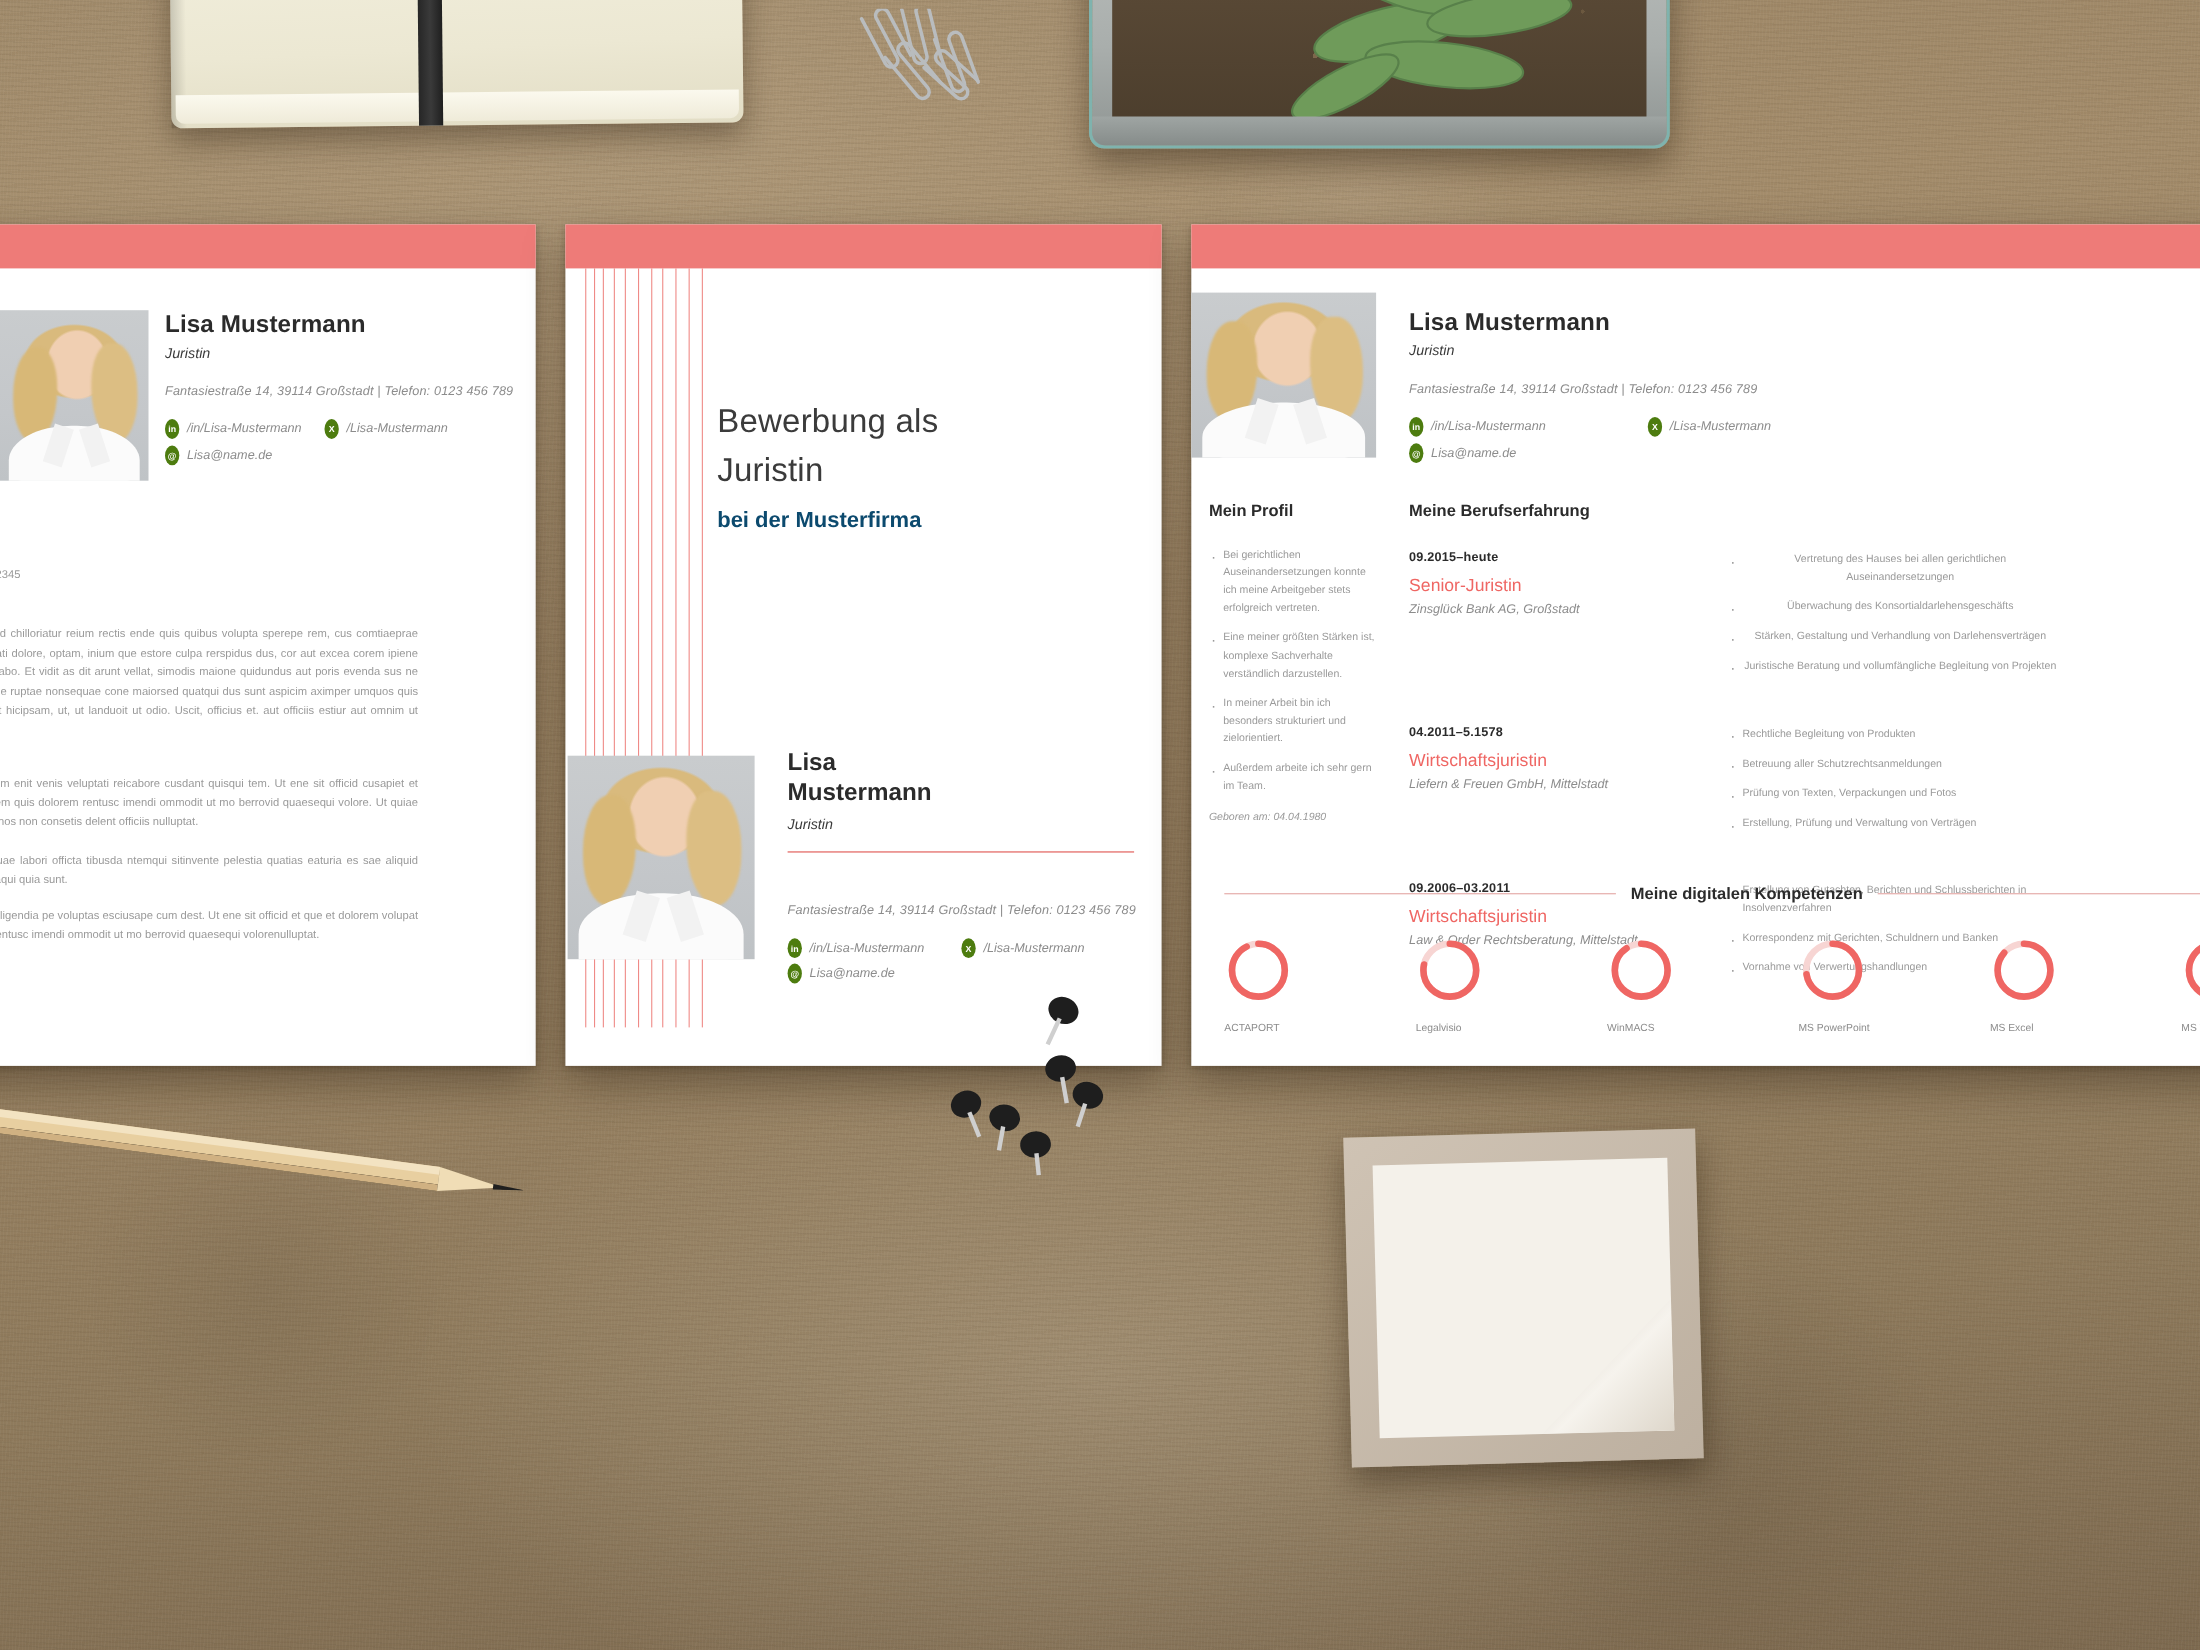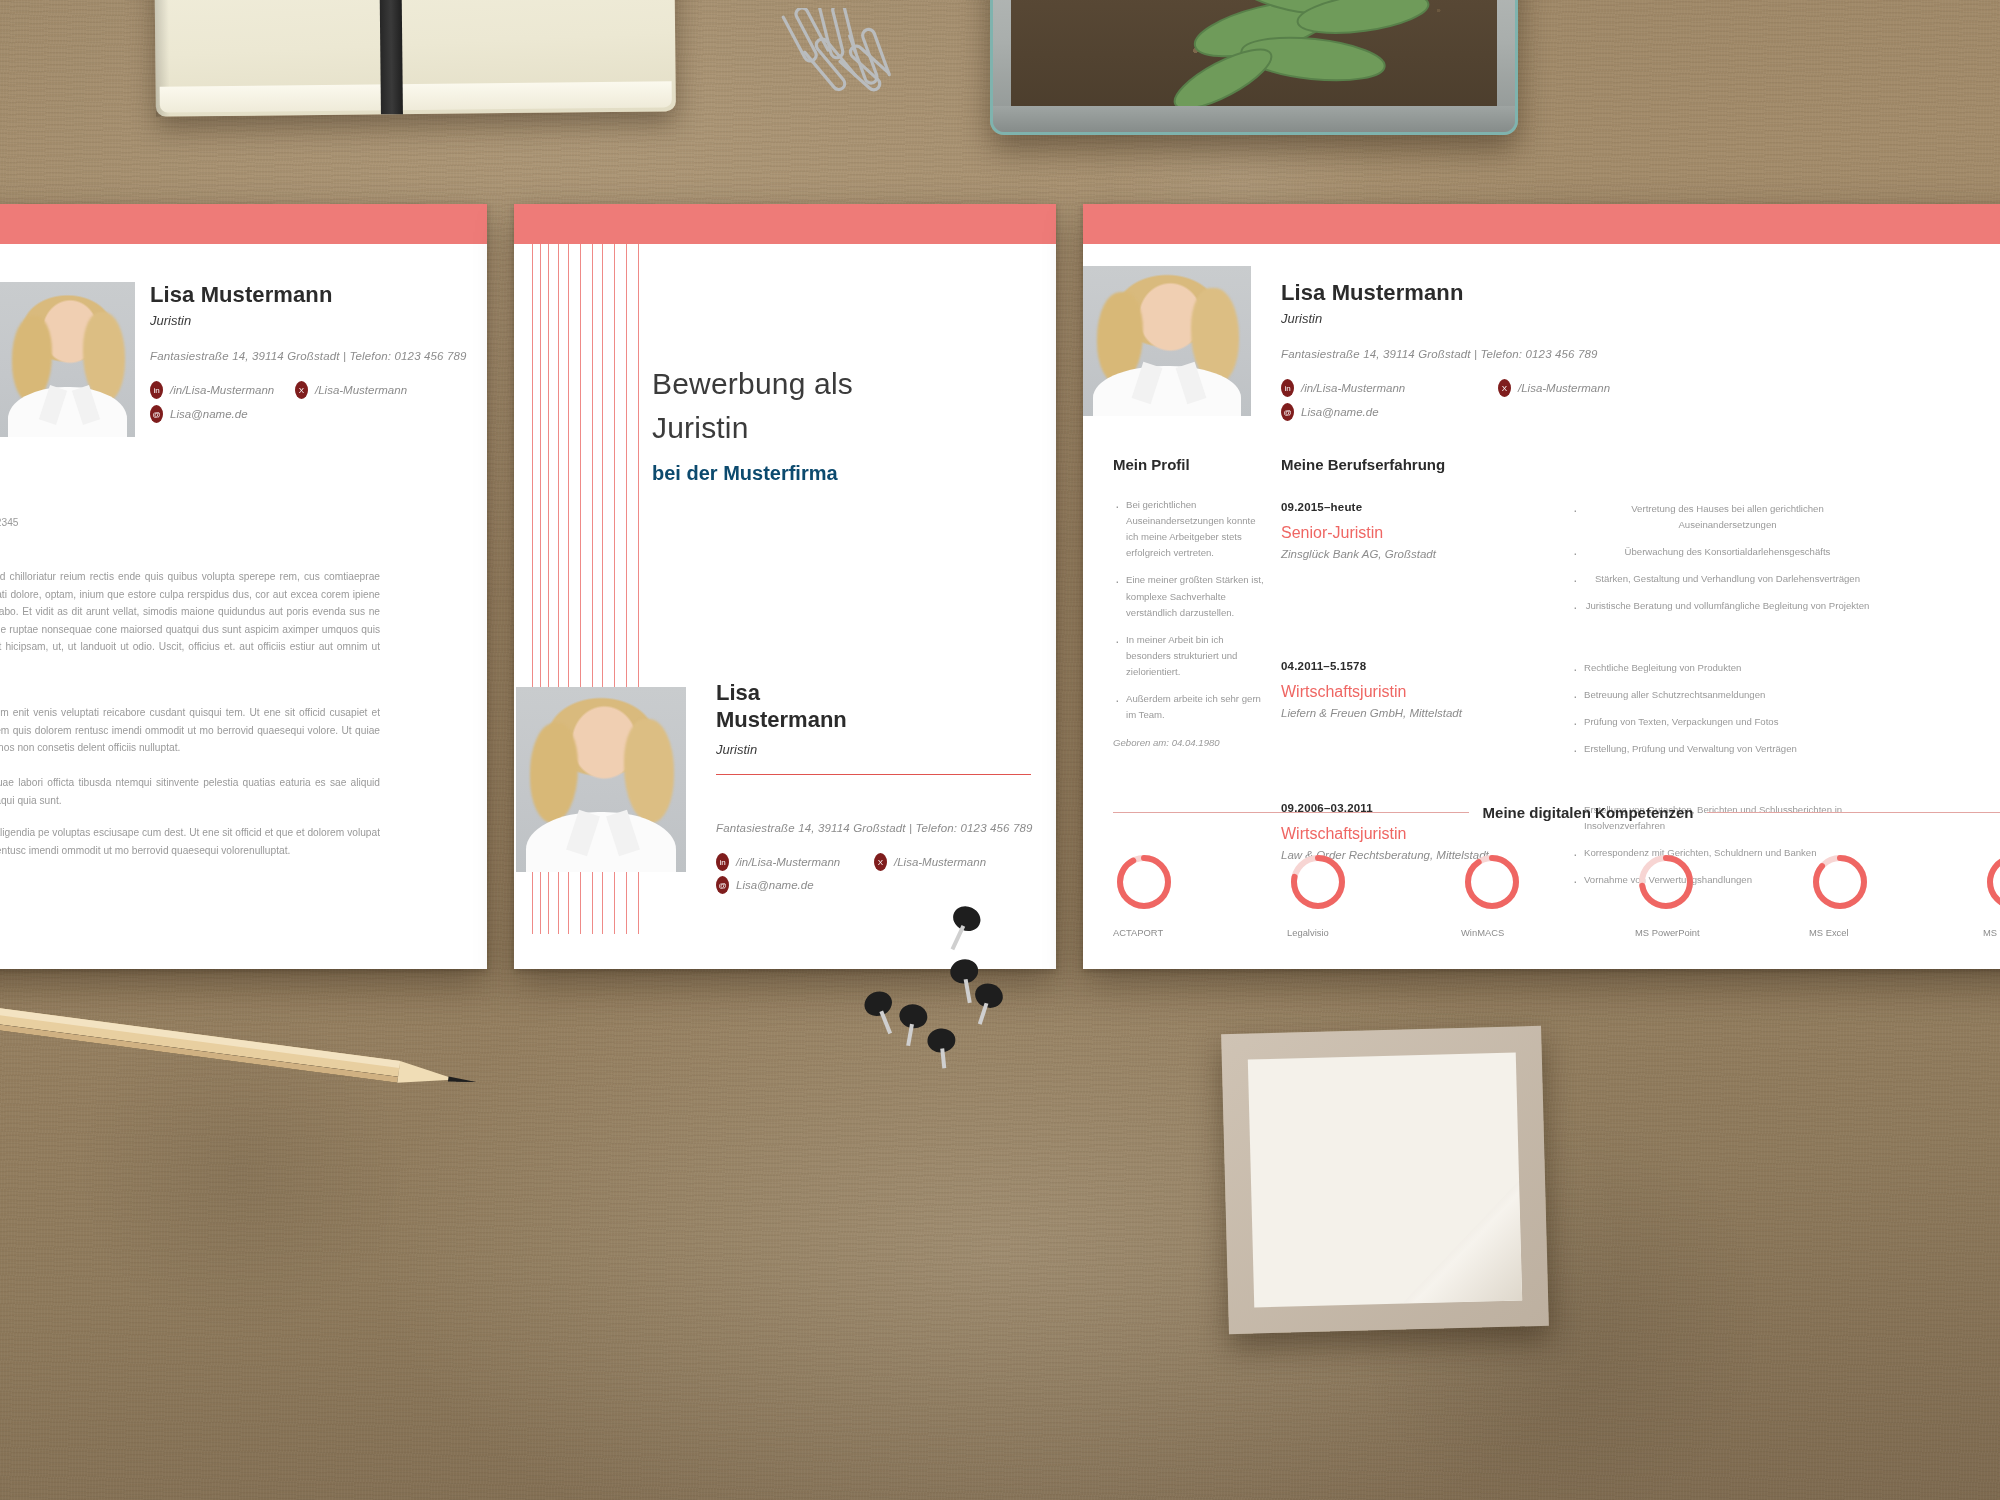--- a/index.html
+++ b/index.html
@@ -57,22 +57,22 @@
   #letter-photo .hair-r { position:absolute; right:10px; top:30px; width:42px; height:90px; border-radius:40% 50% 45% 55%; background:#dcbe83; filter:blur(1px); }
   #letter-photo .shirt  { position:absolute; left:8px; bottom:-16px; width:119px; height:66px; border-radius:48% 48% 0 0; background:#fbfbfb; }
   #letter-photo .collarL{ position:absolute; left:44px; bottom:14px; width:18px; height:36px; background:#f2f2f2; transform:rotate(18deg); }
   #letter-photo .collarR{ position:absolute; right:40px; bottom:14px; width:18px; height:36px; background:#f2f2f2; transform:rotate(-18deg); }
 
   .nm-name { font-size:22px; font-weight:700; color:#2b2b2b; letter-spacing:.1px; }
   .nm-role { font-size:13px; font-style:italic; color:#3a3a3a; margin-top:5px; }
 
   .contact-line { font-size:11.5px; color:#8c8c8c; letter-spacing:.15px; font-style:italic; }
   .social-row { display:flex; align-items:center; gap:7px; font-size:11.5px; color:#8c8c8c; font-style:italic; }
-  .sicon { width:13px; height:18px; border-radius:50%; background:#7f1d1d; color:#fff; font-size:8px;
-           display:flex; align-items:center; justify-content:center; font-weight:400; font-style:normal; flex:none; }
+  .sicon { width:13px; height:18px; border-radius:50%; background:#4d7c0f; color:#fff; font-size:8px;
+           display:flex; align-items:center; justify-content:center; font-weight:700; font-style:normal; flex:none; }
 
   .letter-body { position:absolute; font-size:10.2px; line-height:1.72; color:#9a9a9a; }
 
   
   #cover { left:514px; top:204px; width:542px; height:765px; }
   #cover .stripes { position:absolute; left:16px; top:40px; width:116px; height:690px; }
   #cover .stripes i { position:absolute; top:0; bottom:0; width:1.3px; background:#ef8a87; }
 
   #cover .title { position:absolute; left:138px; top:158px; width:380px;
                   font-size:30px; line-height:1.45; color:#3b3b3b; font-weight:400; letter-spacing:.2px; }
@@ -358,21 +358,21 @@
   </div>
   <div class="social-row" style="position:absolute;left:415px;top:175px;">
     <span class="sicon">X</span>
     <span>/Lisa-Mustermann</span>
   </div>
   <div class="social-row" style="position:absolute;left:198px;top:199px;">
     <span class="sicon">@</span>
     <span>Lisa@name.de</span>
   </div>
 
-  <div style="position:absolute;left:30px;top:252px;width:152px;">
+  <div style="position:absolute;left:16px;top:252px;width:152px;">
     <div class="sec-h">Mein Profil</div>
     <ul class="bullets" id="profile-bullets" style="margin-top:24px;">
         <li>Bei gerichtlichen Auseinandersetzungen konnte ich meine Arbeitgeber stets erfolgreich vertreten.</li>
         <li>Eine meiner größten Stärken ist, komplexe Sachverhalte verständlich darzustellen.</li>
         <li>In meiner Arbeit bin ich besonders strukturiert und zielorientiert.</li>
         <li>Außerdem arbeite ich sehr gern im Team.</li>
       </ul>
     <div class="born" id="cv-born" style="margin-top:14px;">Geboren am: 04.04.1980</div>
   </div>
 

